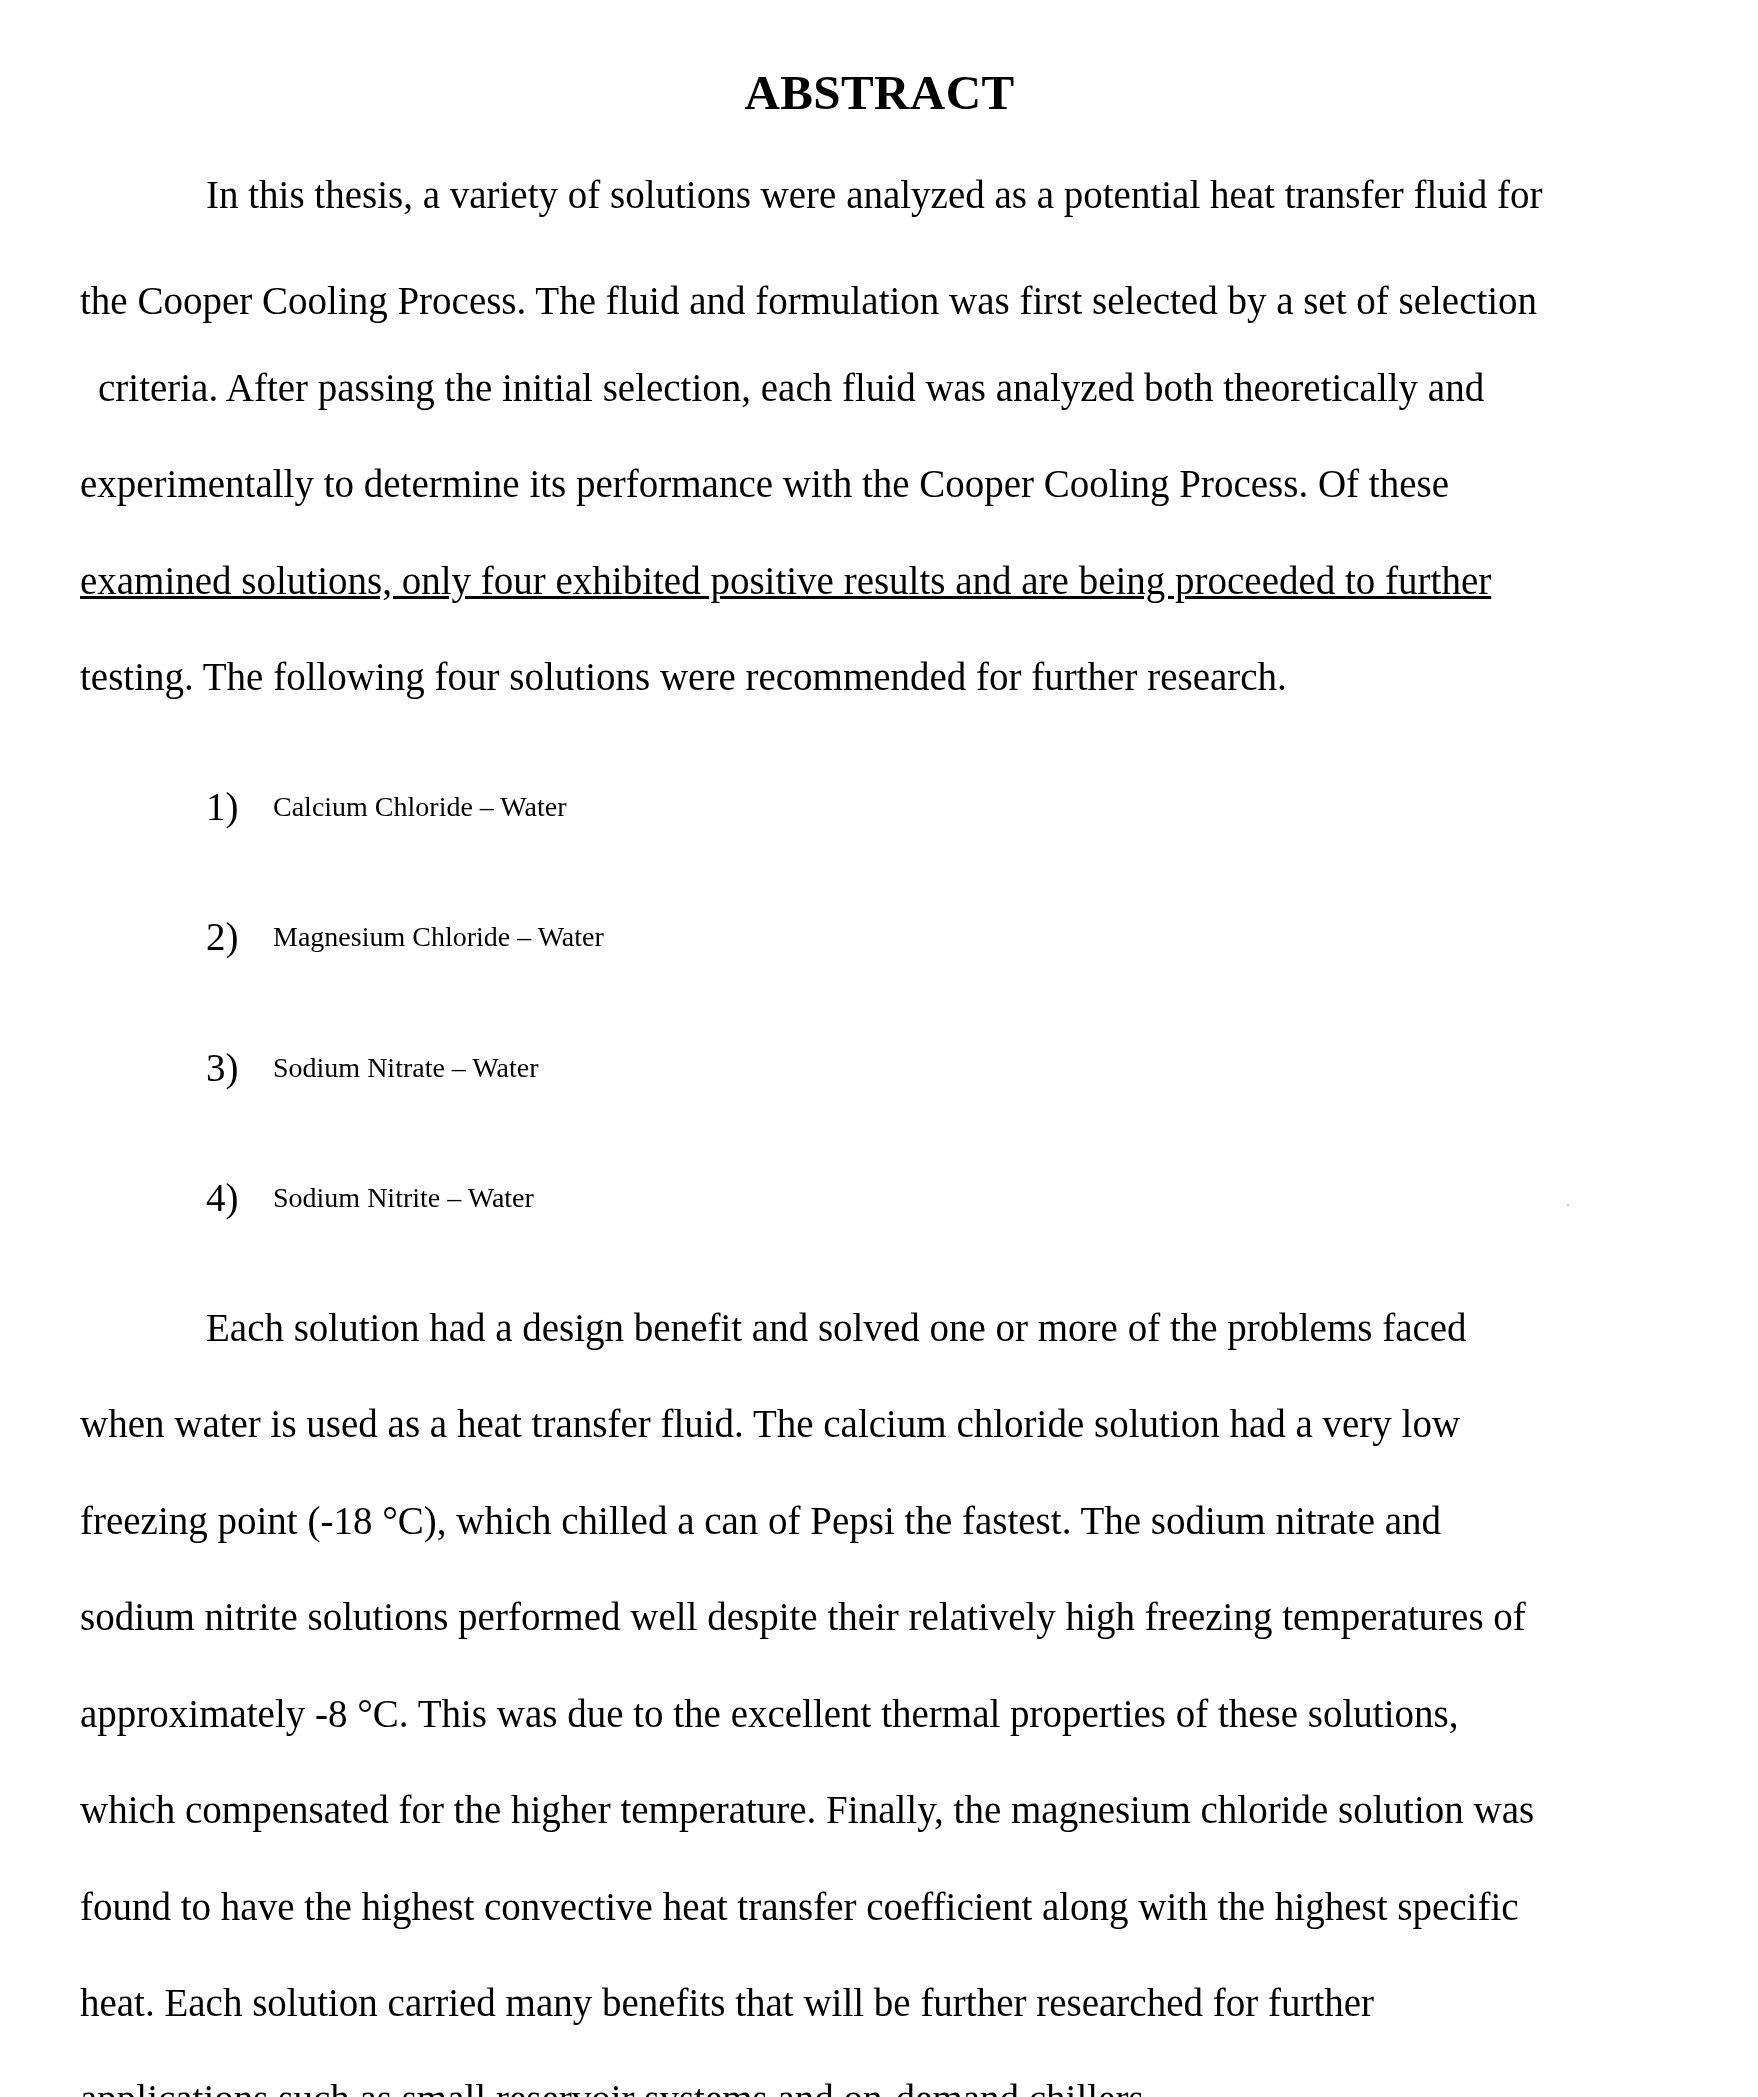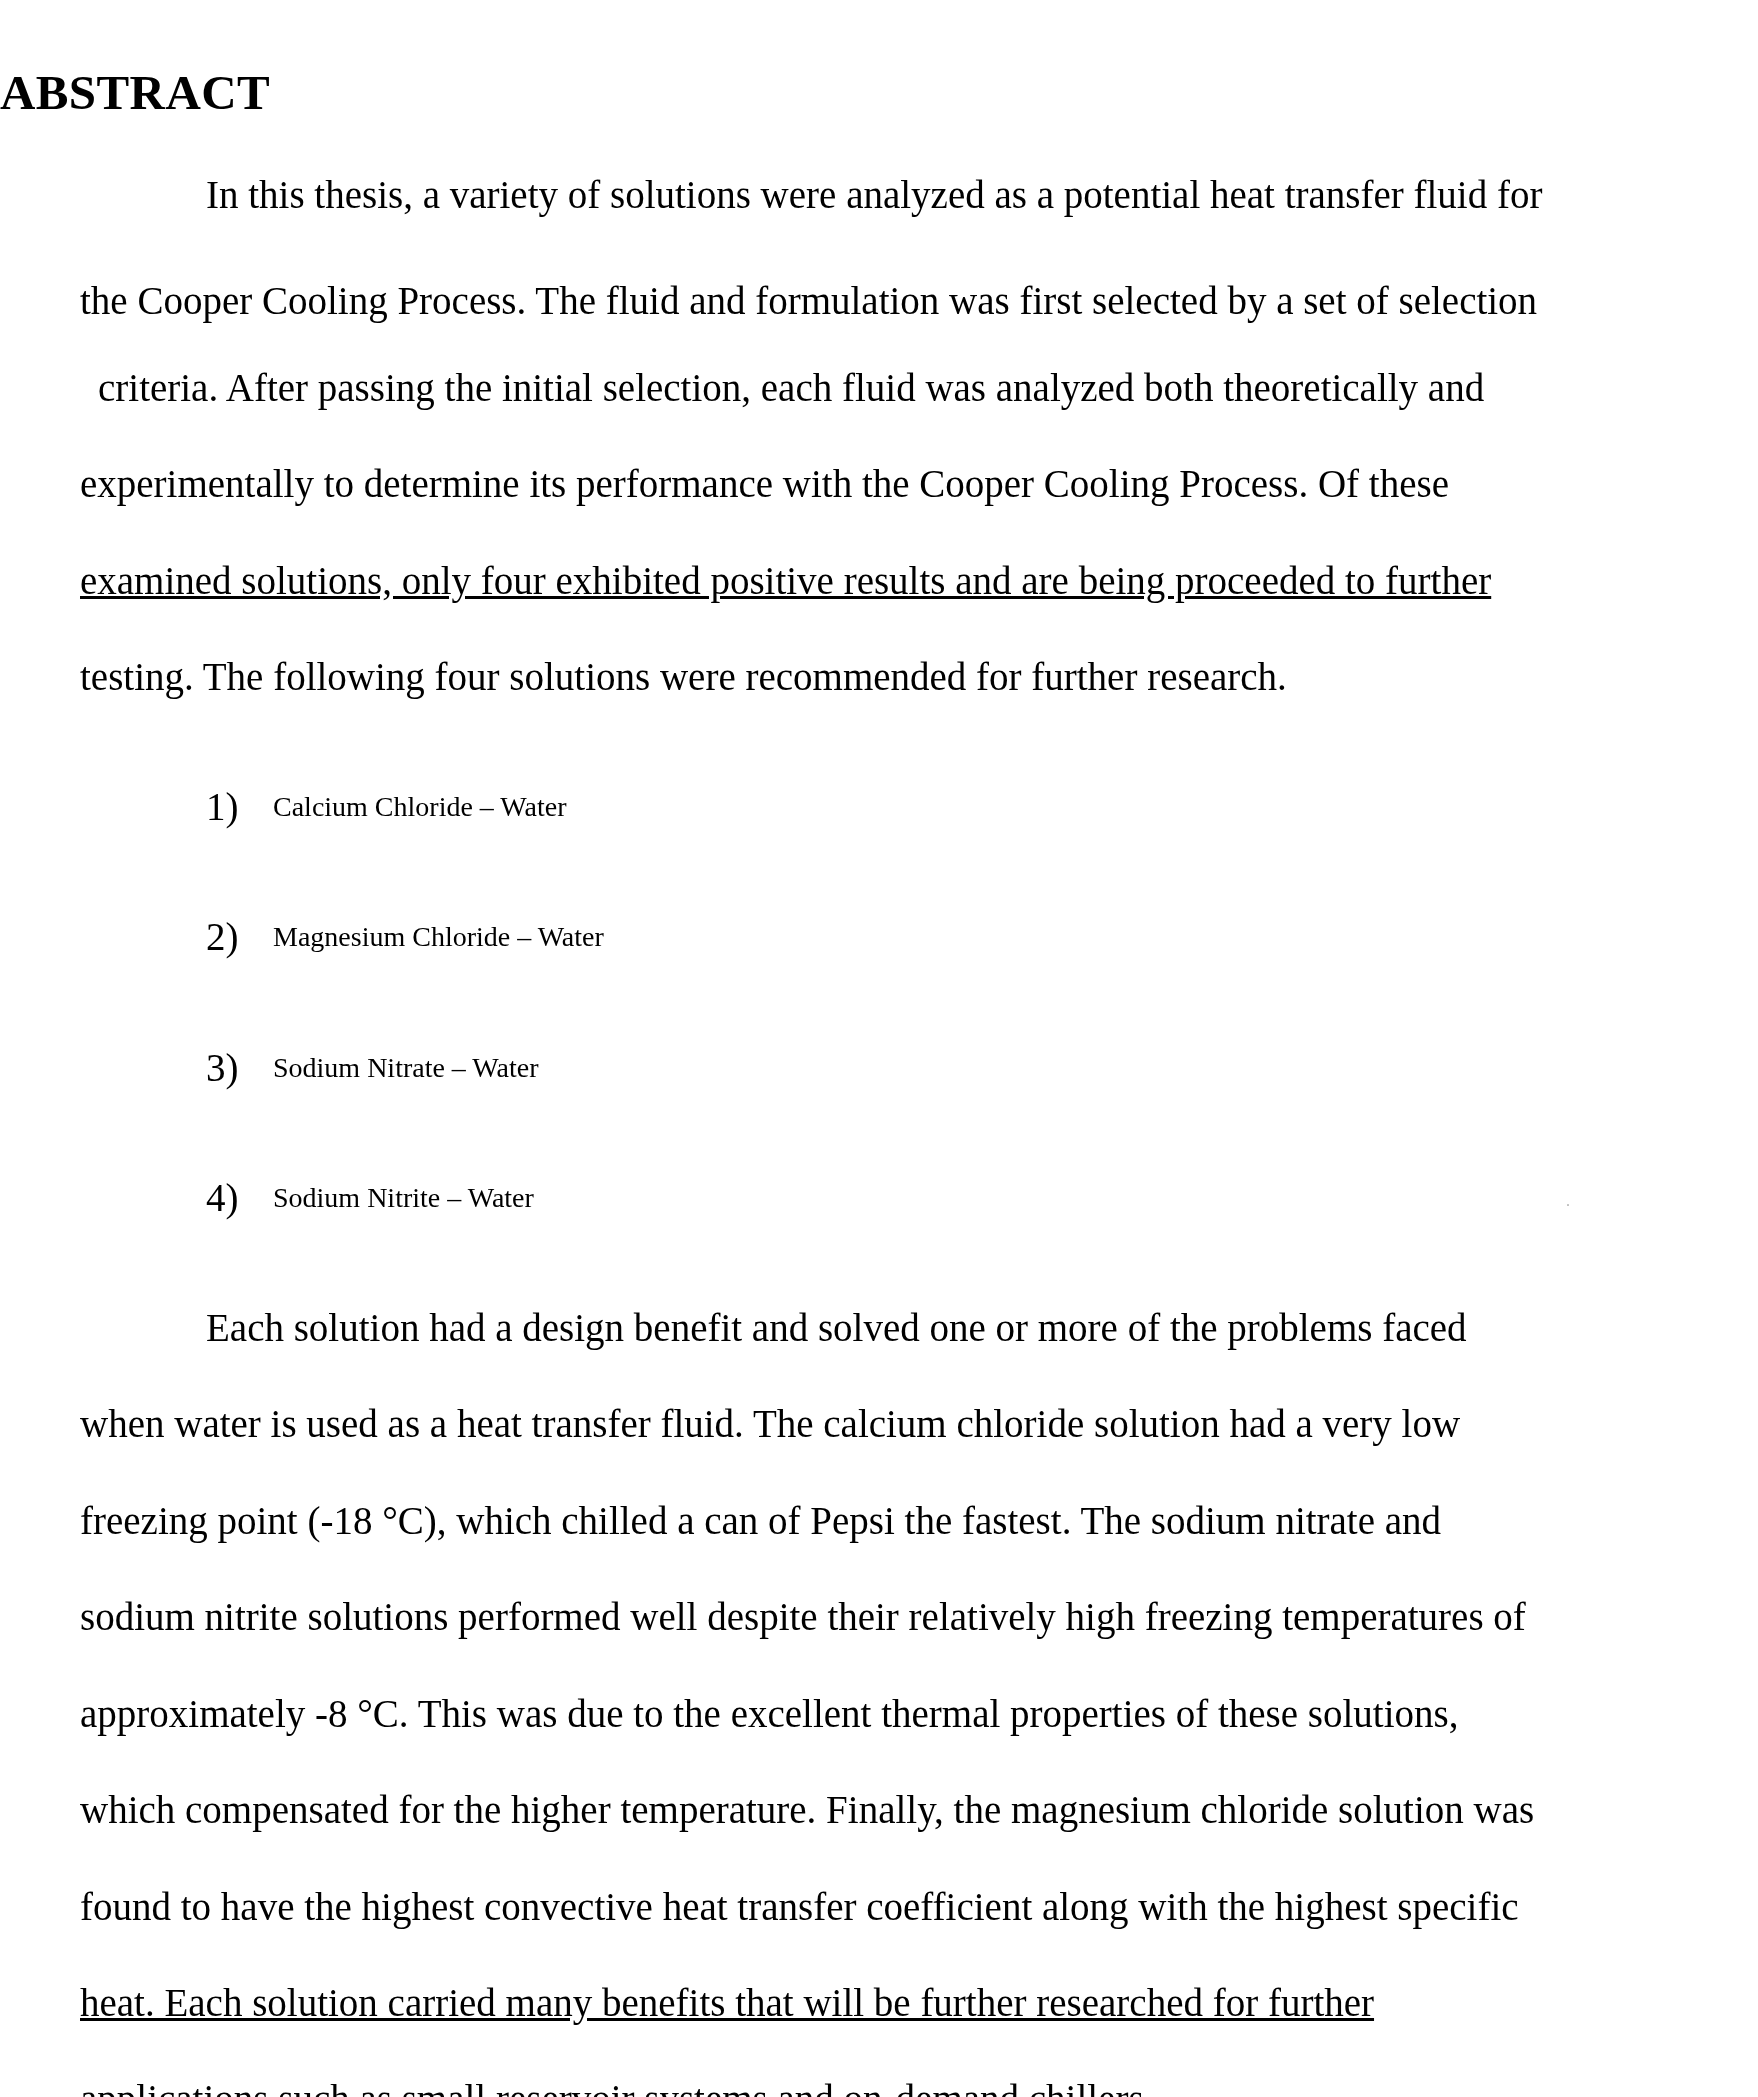--- a/index.html
+++ b/index.html
@@ -20,20 +20,21 @@
     left: 0; top: 0;
     width: 1759px;
     height: 2369px;
     background: #ffffff;
   }
   .title {
     position: absolute;
     left: 0;
     width: 1759px;
     top: 63px;
+    text-align: center;
     font-weight: bold;
     font-size: 49px;
     line-height: 59px;
     letter-spacing: 0.4px;
   }
   .line {
     position: absolute;
     white-space: nowrap;
     font-size: 39px;
     line-height: 46px;
@@ -97,20 +98,20 @@
   </div>
 
   <div>
     <div class="line l-indent" style="top:1305px;">Each solution had a design benefit and solved one or more of the problems faced</div>
     <div class="line l-left" style="top:1401px;">when water is used as a heat transfer fluid. The calcium chloride solution had a very low</div>
     <div class="line l-left" style="top:1498px;">freezing point (-18 °C), which chilled a can of Pepsi the fastest. The sodium nitrate and</div>
     <div class="line l-left" style="top:1594px;">sodium nitrite solutions performed well despite their relatively high freezing temperatures of</div>
     <div class="line l-left" style="top:1691px;">approximately -8 °C. This was due to the excellent thermal properties of these solutions,</div>
     <div class="line l-left" style="top:1787px;">which compensated for the higher temperature. Finally, the magnesium chloride solution was</div>
     <div class="line l-left" style="top:1884px;">found to have the highest convective heat transfer coefficient along with the highest specific</div>
-    <div class="line l-left" style="top:1980px;text-decoration:underline;">heat. Each solution carried many benefits that will be further researched for further</div>
+    <div class="line l-left" style="top:1980px;">heat. Each solution carried many benefits that will be further researched for further</div>
     <div class="line l-left" style="top:2076px;">applications such as small reservoir systems and on-demand chillers.</div>
   </div>
 
   <span class="speck" style="left:1567px; top:1204px;"></span>
 
 </div>
 
 
 </body></html>

